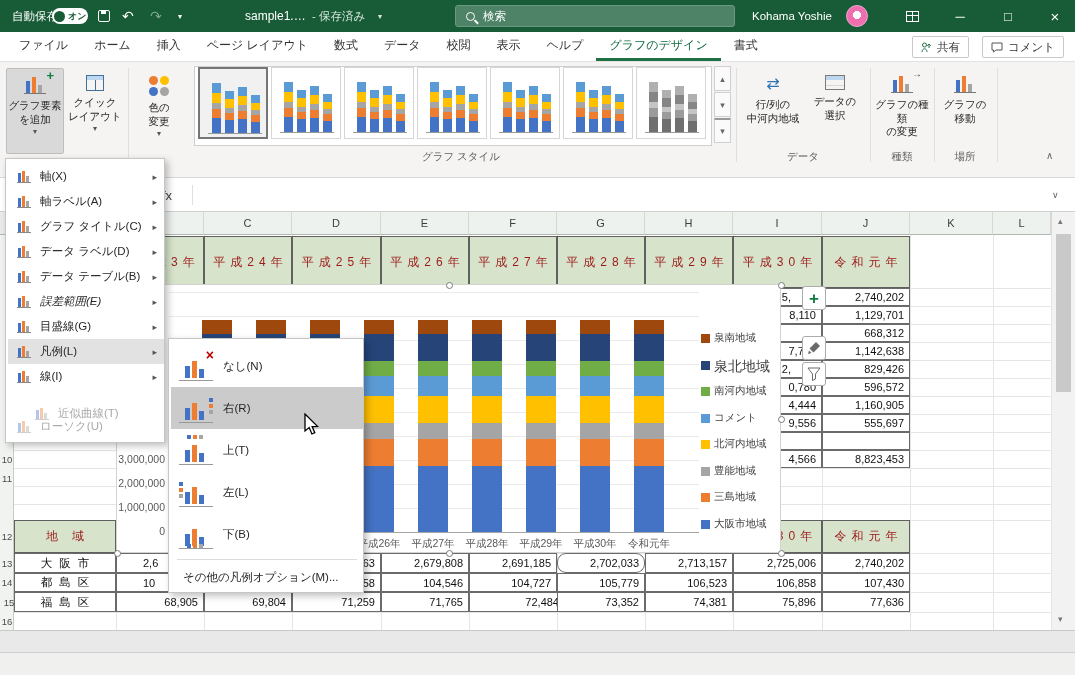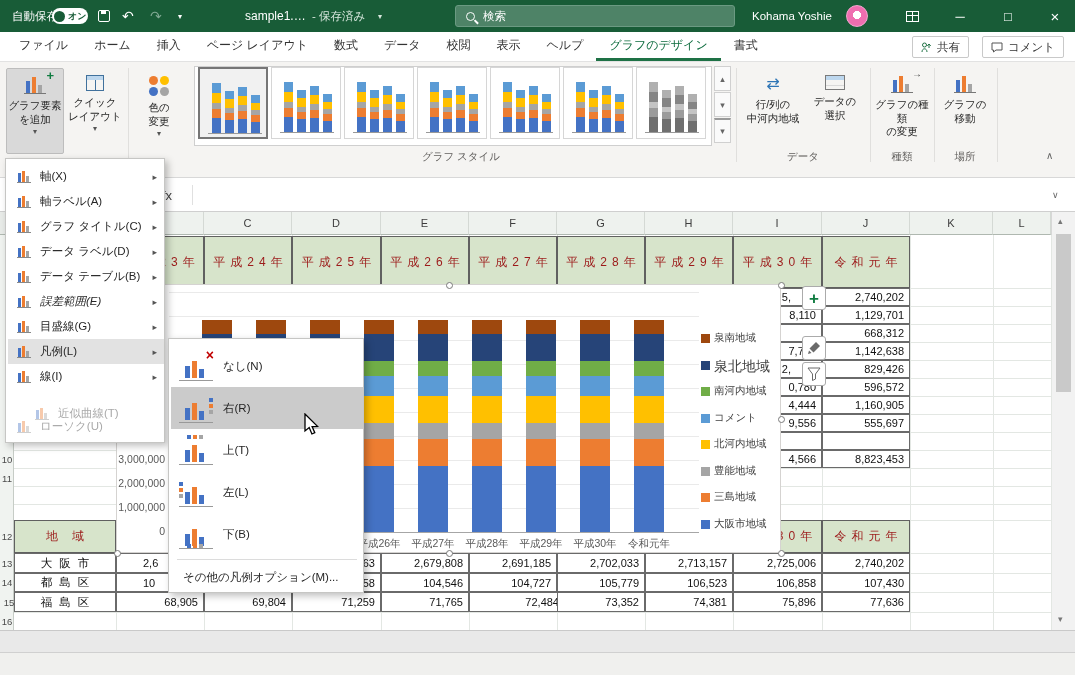--- a/index.html
+++ b/index.html
@@ -364,21 +364,21 @@
       <div class="cell" style="position: absolute; left: 733px; top: 450px; width: 89px; height: 18px;">4,566</div>
       <div class="cell" style="position: absolute; left: 822px; top: 450px; width: 88px; height: 18px;">8,823,453</div>
       <div class="greenhdr" style="position: absolute; left: 14px; top: 520px; width: 102px; height: 33px; letter-spacing: 14px; text-indent: 14px;">地域</div>
       <div class="greenhdr" style="position: absolute; left: 733px; top: 520px; width: 89px; height: 33px;">平成30年</div>
       <div class="greenhdr" style="position: absolute; left: 822px; top: 520px; width: 88px; height: 33px;">令和元年</div>
       <div class="cell lbl" style="position: absolute; left: 14px; top: 553px; width: 102px; height: 20px;">大阪市</div>
       <div class="cell" style="position: absolute; left: 116px; top: 553px; width: 88px; height: 20px; justify-content: flex-start; padding-left: 26px;">2,6</div>
       <div class="cell" style="position: absolute; left: 292px; top: 553px; width: 89px; height: 20px;">63</div>
       <div class="cell" style="position: absolute; left: 381px; top: 553px; width: 88px; height: 20px;">2,679,808</div>
       <div class="cell" style="position: absolute; left: 469px; top: 553px; width: 88px; height: 20px;">2,691,185</div>
-      <div class="cell" style="position: absolute; left: 557px; top: 553px; width: 88px; height: 20px;">2,702,033</div>
+      <div class="cell" style="position: absolute; left: 557px; top: 553px; width: 88px; height: 20px; border-radius: 9px;">2,702,033</div>
       <div class="cell" style="position: absolute; left: 645px; top: 553px; width: 88px; height: 20px;">2,713,157</div>
       <div class="cell" style="position: absolute; left: 733px; top: 553px; width: 89px; height: 20px;">2,725,006</div>
       <div class="cell" style="position: absolute; left: 822px; top: 553px; width: 88px; height: 20px;">2,740,202</div>
       <div class="cell lbl" style="position: absolute; left: 14px; top: 573px; width: 102px; height: 19px;">都島区</div>
       <div class="cell" style="position: absolute; left: 116px; top: 573px; width: 88px; height: 19px; justify-content: flex-start; padding-left: 26px;">10</div>
       <div class="cell" style="position: absolute; left: 292px; top: 573px; width: 89px; height: 19px;">58</div>
       <div class="cell" style="position: absolute; left: 381px; top: 573px; width: 88px; height: 19px;">104,546</div>
       <div class="cell" style="position: absolute; left: 469px; top: 573px; width: 88px; height: 19px;">104,727</div>
       <div class="cell" style="position: absolute; left: 557px; top: 573px; width: 88px; height: 19px;">105,779</div>
       <div class="cell" style="position: absolute; left: 645px; top: 573px; width: 88px; height: 19px;">106,523</div>

